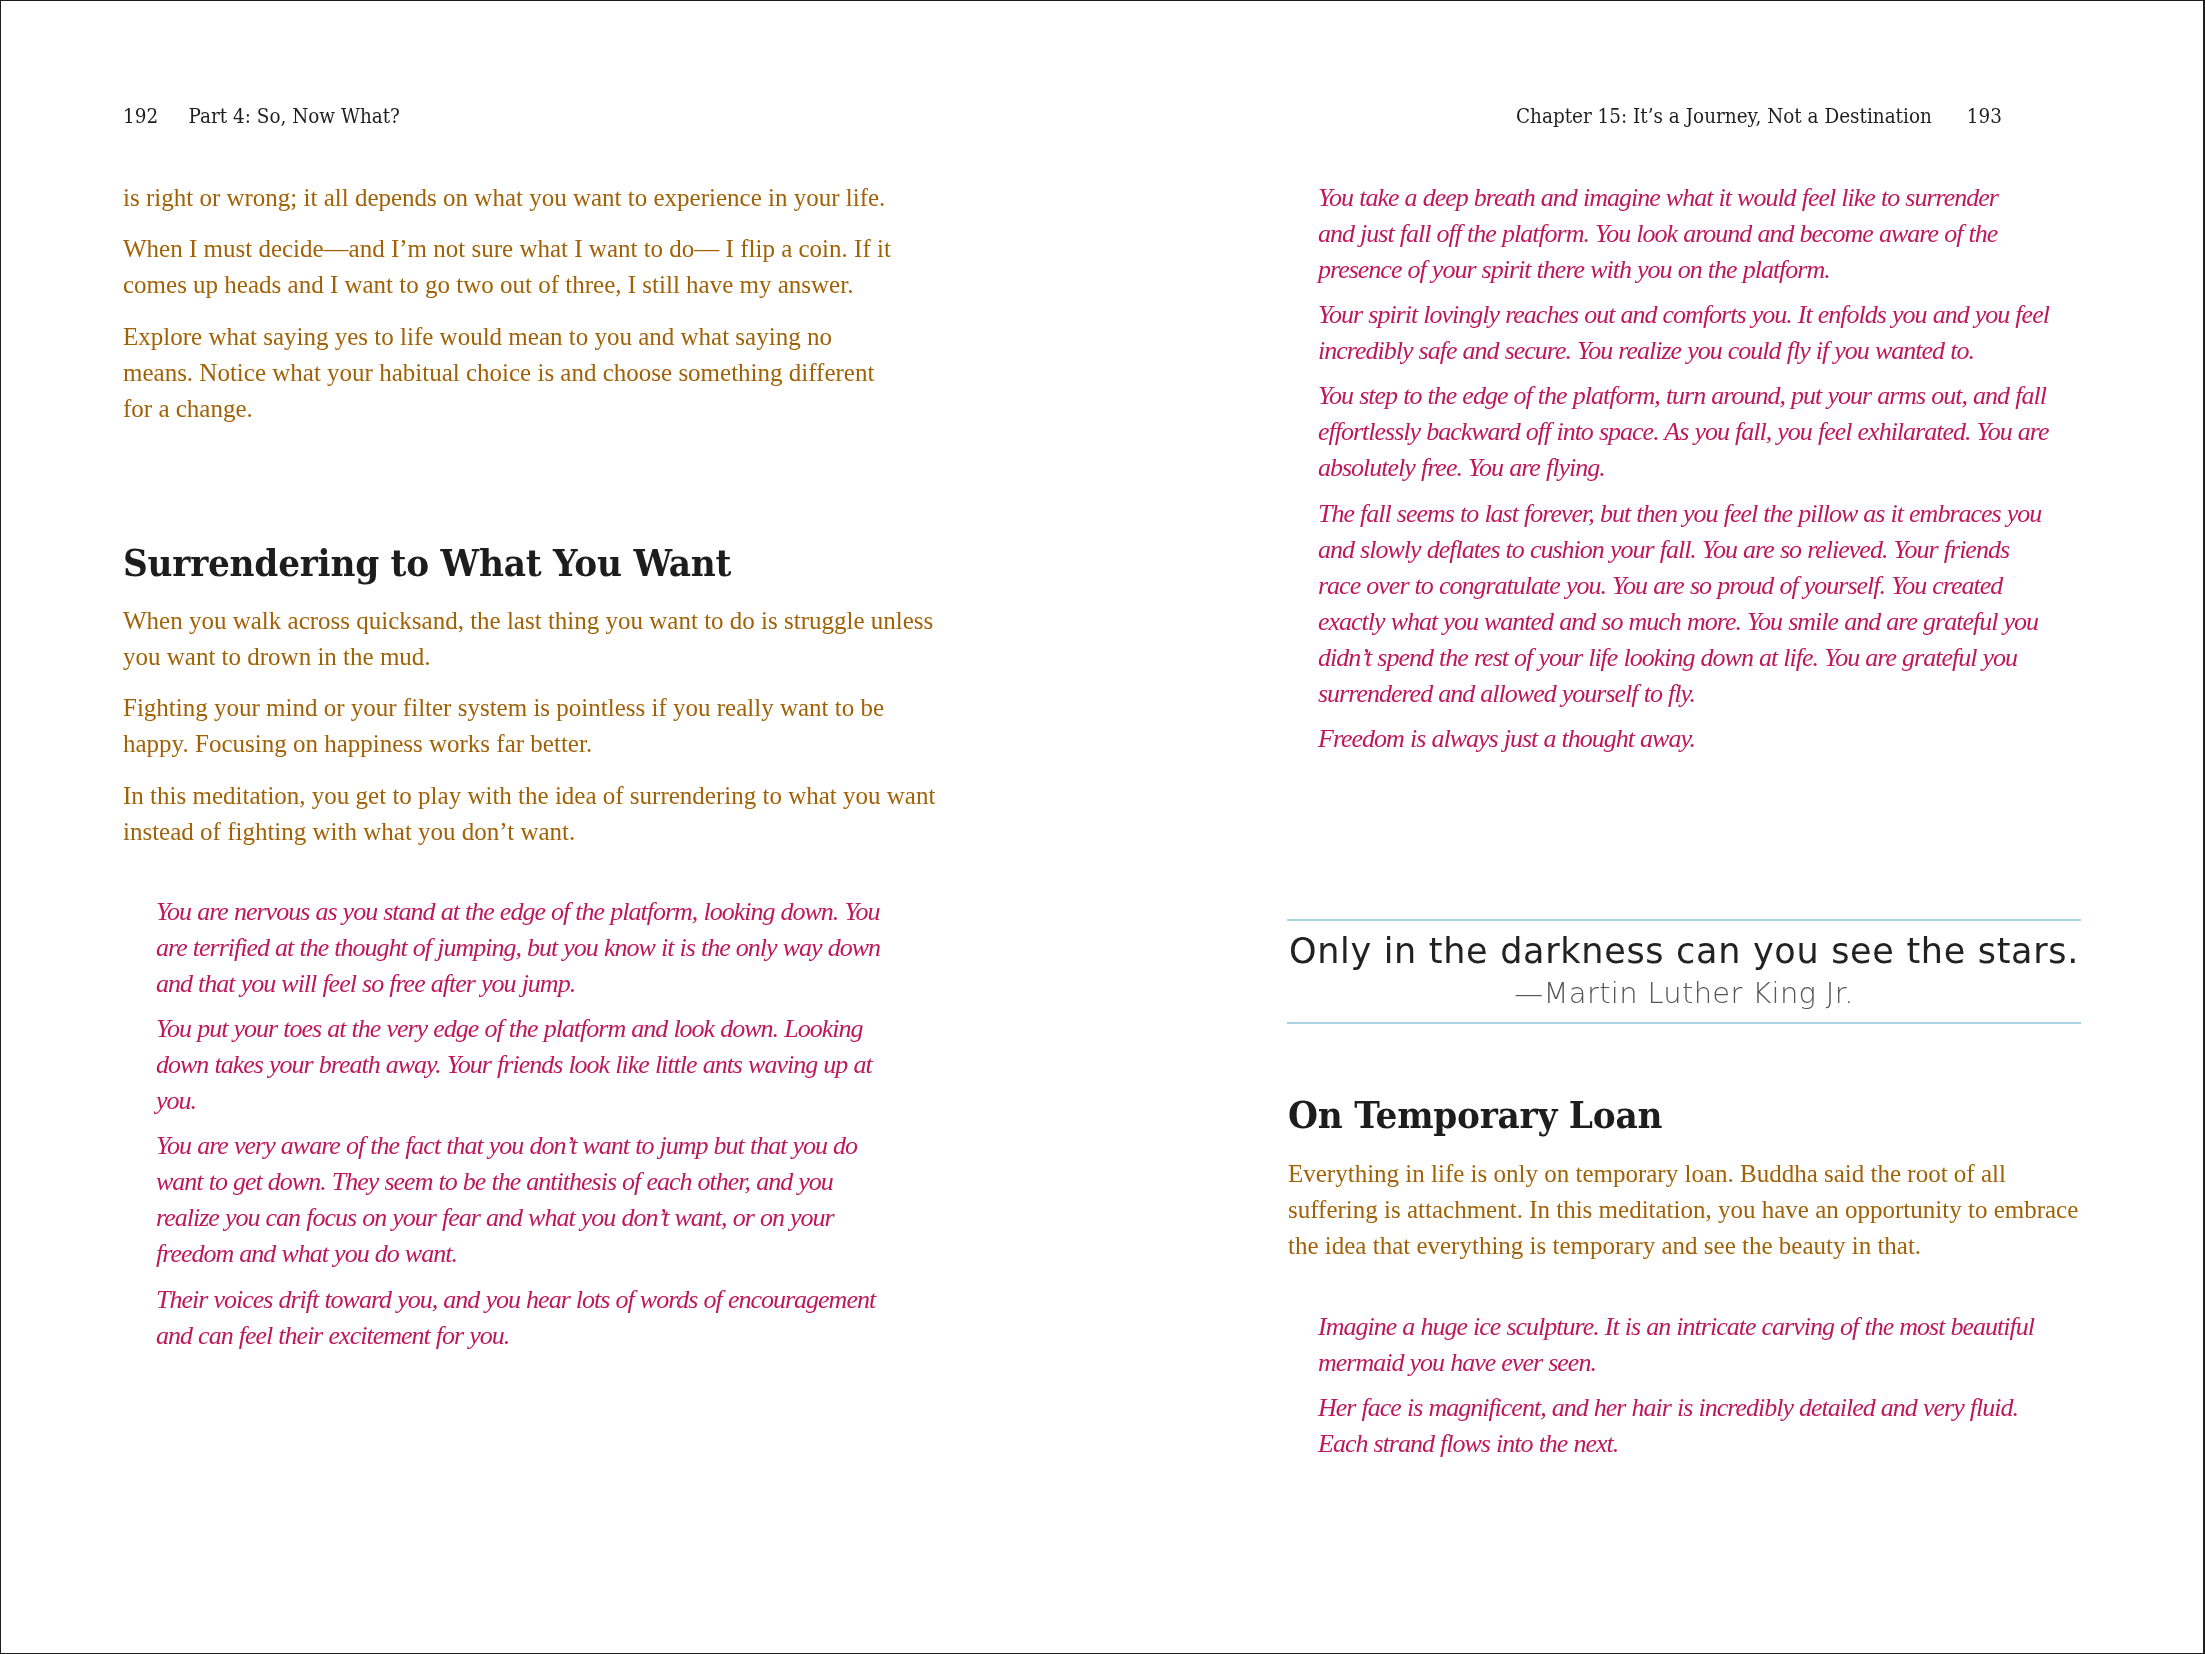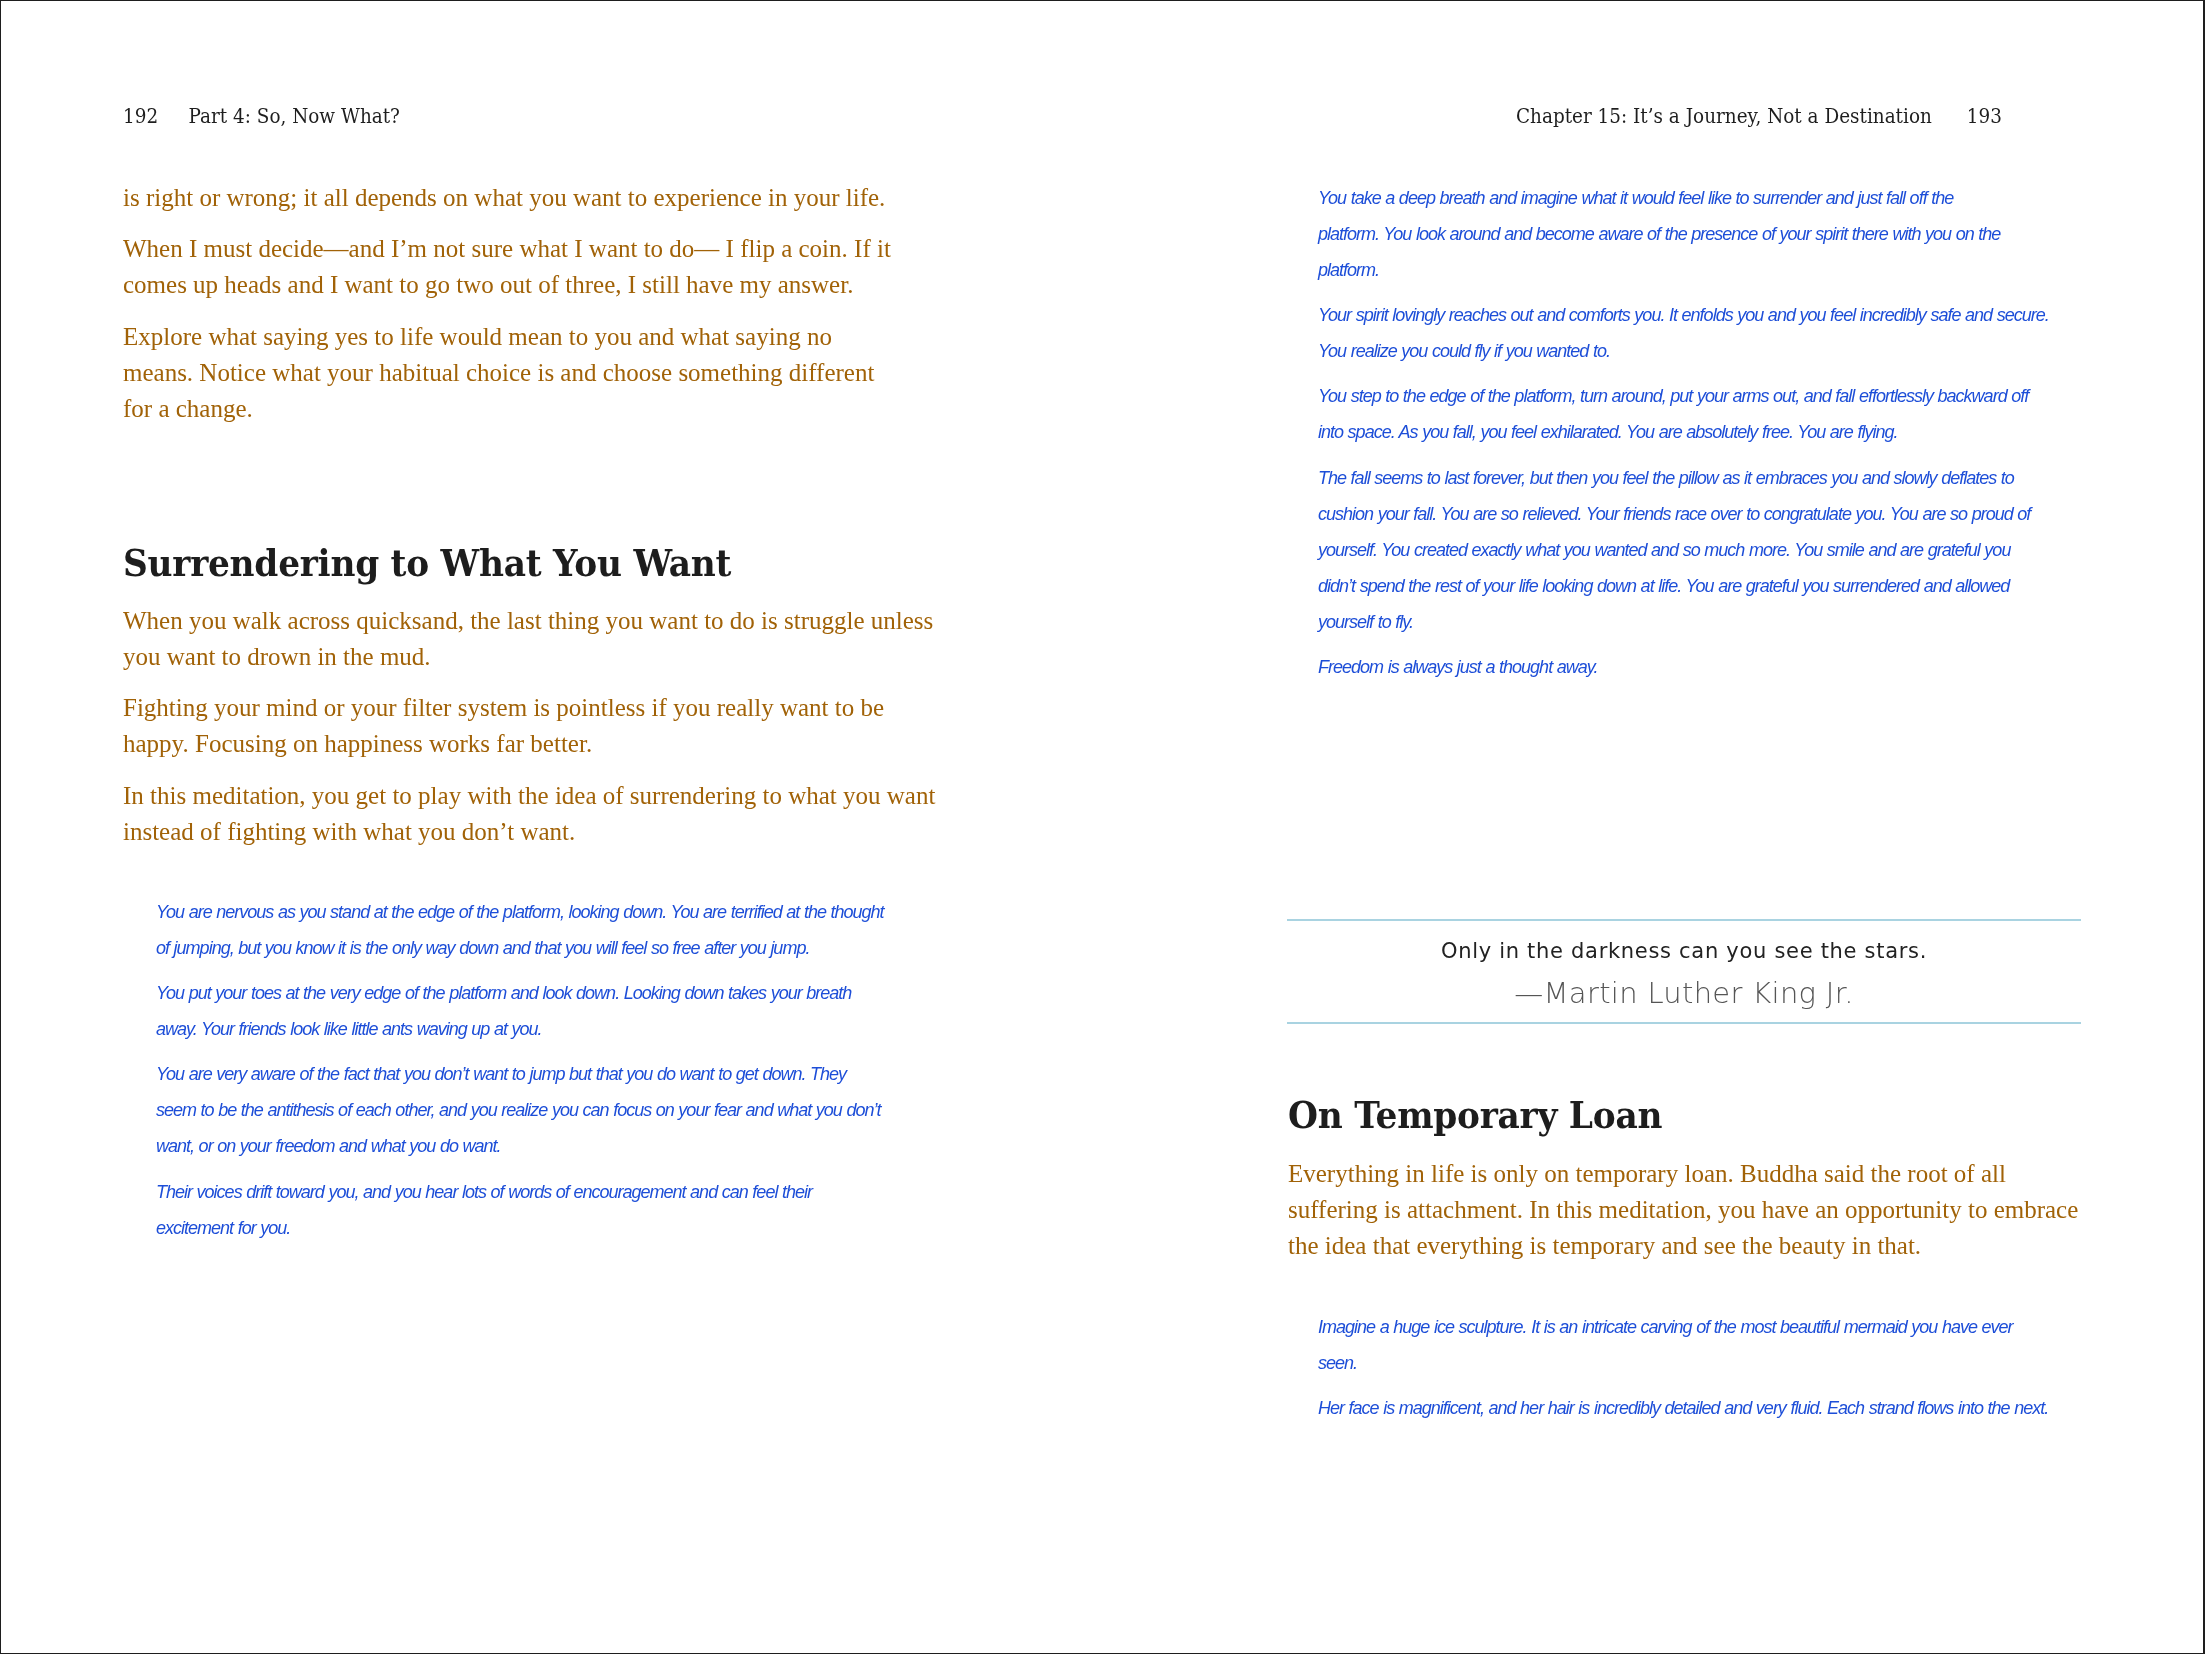--- a/index.html
+++ b/index.html
@@ -25,33 +25,33 @@
   .body-serif {
     font-family: "Liberation Serif", serif; font-size: 25px; line-height: 36px;
     color: #a16207; margin: 0 0 15.3px 0;
   }
   .heading {
     font-family: "DejaVu Serif", serif; font-weight: bold; font-size: 37px;
     color: #1d1d1d; margin: 0; line-height: 49px; letter-spacing: -0.3px;
     transform: scaleX(0.93); transform-origin: left top; white-space: nowrap;
   }
   .meditation p {
-    font-family: Liberation Sans, sans-serif; font-style: oblique; font-weight: normal;
-    font-size: 18px; line-height: 36px; color: #1d4ed8; margin: 0 0 9.2px 0;
+    font-family: Liberation Serif, serif; font-style: oblique; font-weight: normal;
+    font-size: 26px; line-height: 36px; color: #be185d; margin: 0 0 9.2px 0;
     letter-spacing: -1px; word-spacing: 0.6px;
   }
   .quote-box {
     position: absolute; left: 1286px; width: 794px; top: 918px; height: 106px;
   }
   .quote-rule { position: absolute; left: 0; width: 100%; height: 2.4px; background: #a9d3e1; }
   .quote-rule.top { top: 0; }
   .quote-rule.bottom { top: 103px; }
   .quote-text {
     position: absolute; top: 13.5px; left: 0; width: 100%; text-align: center;
-    font-family: "DejaVu Sans", sans-serif; font-size: 21px; color: #222222;
+    font-family: "DejaVu Sans", sans-serif; font-size: 35px; color: #222222;
     letter-spacing: 0.7px; line-height: 37px;
   }
   .quote-attr {
     position: absolute; top: 59px; left: 0; width: 100%; text-align: center;
     font-family: "DejaVu Sans", sans-serif; font-size: 29px; color: #555555;
     letter-spacing: 0.3px; line-height: 31px; font-weight: 300;
   }
 </style>
 </head>
 <body>

